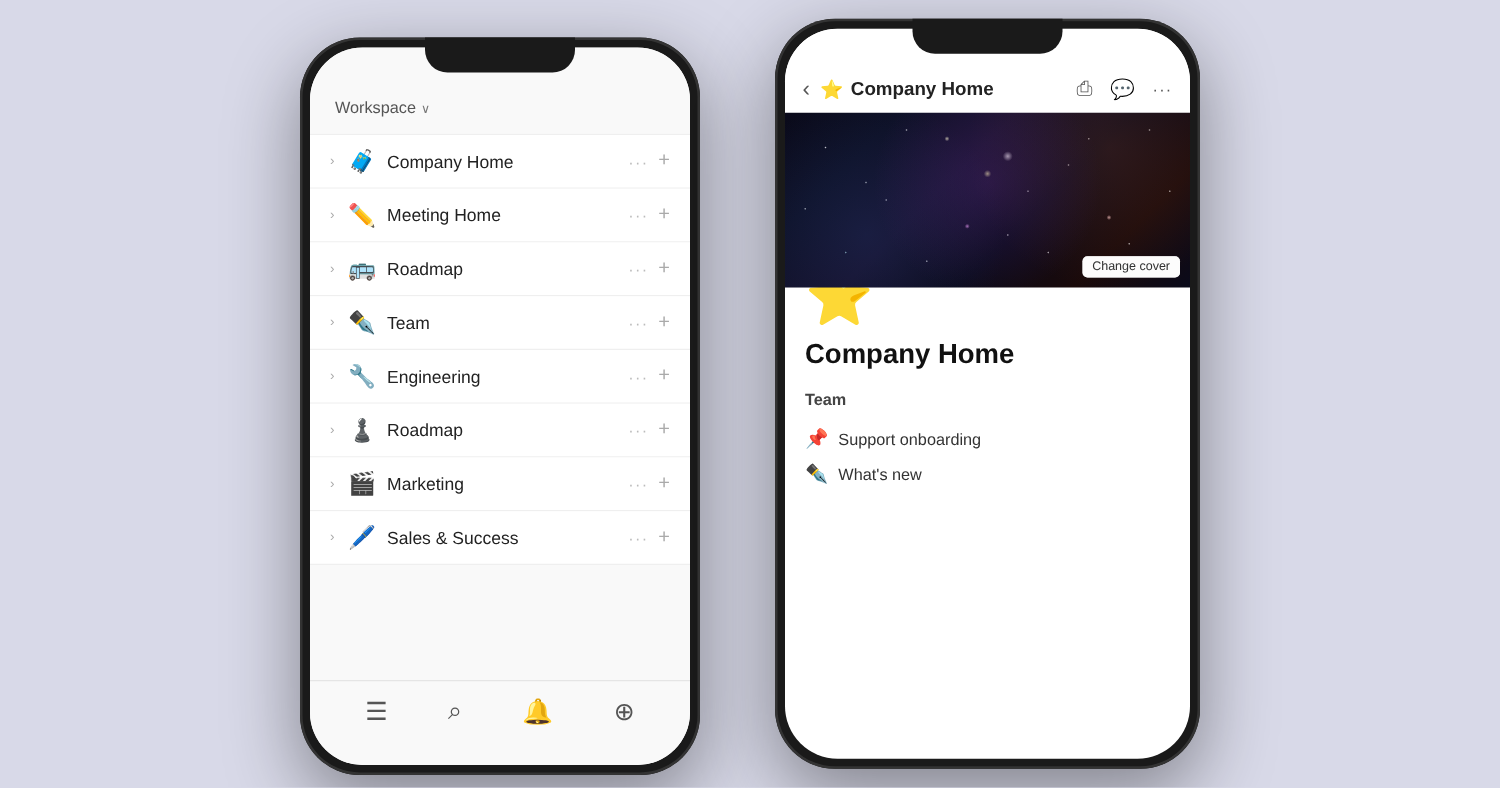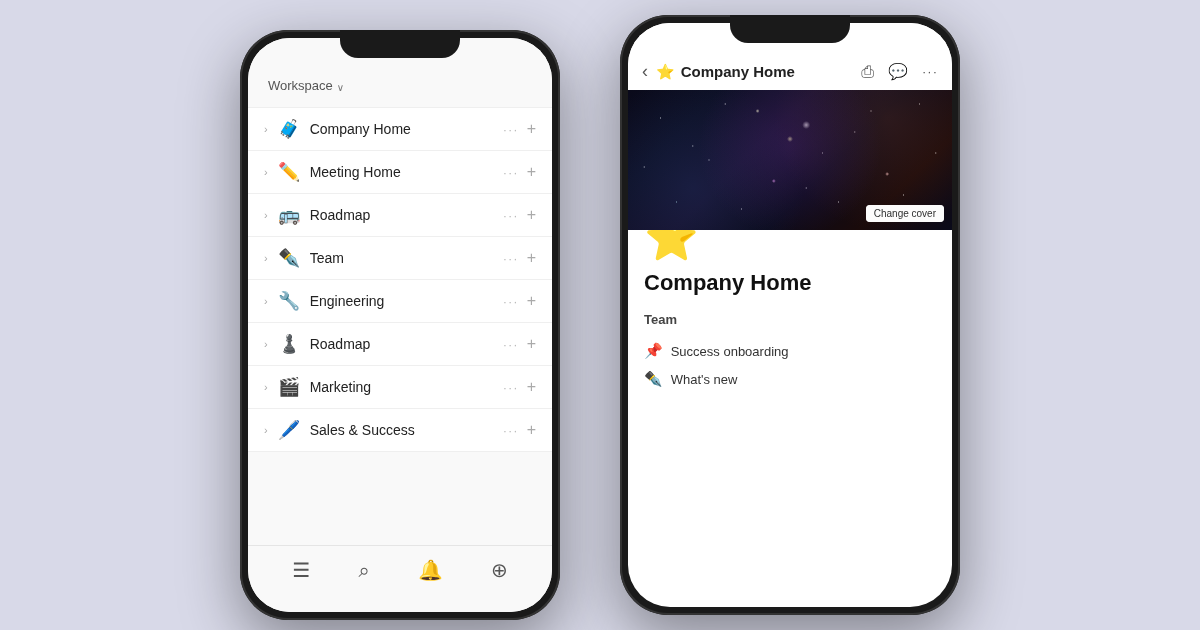--- a/index.html
+++ b/index.html
@@ -438,21 +438,21 @@
       </div>
 
       <div class="page-content">
         <span class="page-emoji">⭐</span>
         <div class="page-title">Company Home</div>
 
         <div class="section-label">Team</div>
 
         <div class="sub-item">
           <span class="sub-emoji">📌</span>
-          <span>Success onboarding</span>
+          <span>Support onboarding</span>
         </div>
 
         <div class="sub-item">
           <span class="sub-emoji">✒️</span>
           <span>What's new</span>
         </div>
       </div>
 
     </div>
   </div>

